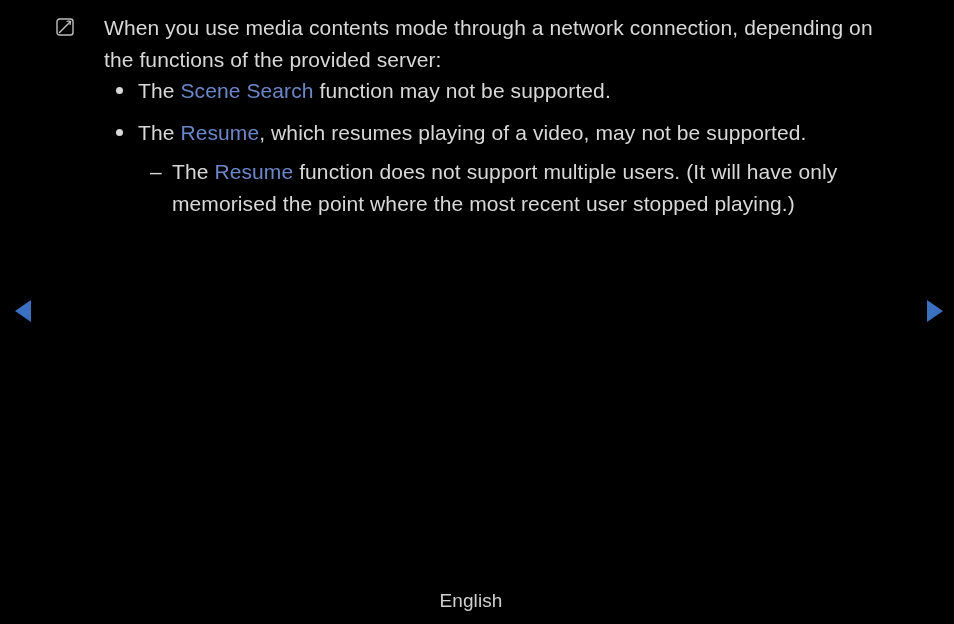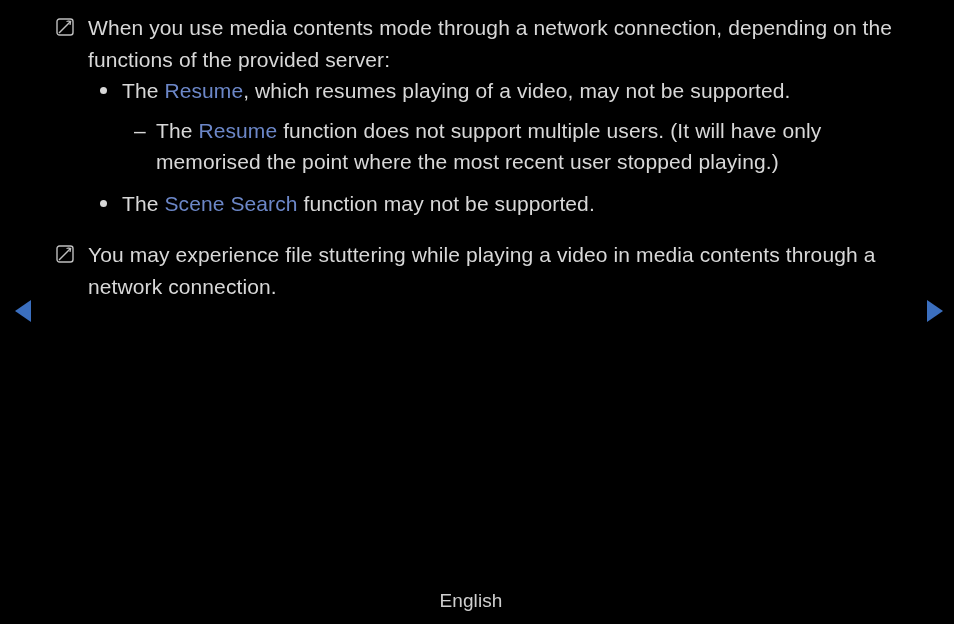--- a/index.html
+++ b/index.html
@@ -17,21 +17,21 @@
   }
   .page {
     position: absolute;
     top: 12px;
     left: 56px;
     right: 48px;
     bottom: 50px;
   }
   .note-block {
     display: flex;
-    gap: 14px;
+    gap: 30px;
     margin-bottom: 10px;
   }
   .note-icon {
     flex: 0 0 auto;
     width: 18px;
     height: 18px;
     margin-top: 6px;
     position: relative;
   }
   .note-icon svg { display:block; }
@@ -124,39 +124,27 @@
     <div class="note-icon">
       <svg viewBox="0 0 18 18" width="18" height="18">
         <rect x="1" y="1" width="16" height="16" rx="2.5" ry="2.5" fill="none" stroke="#bfbfbf" stroke-width="1.4"></rect>
         <line x1="3" y1="15" x2="15" y2="3" stroke="#bfbfbf" stroke-width="1.4"></line>
         <path d="M10.5 3.5 L13 3 L14.5 4.5 L14 7" fill="none" stroke="#bfbfbf" stroke-width="1.2"></path>
       </svg>
     </div>
     <div class="note-text">
       <div>When you use media contents mode through a network connection, depending on the functions of the provided server:</div>
       <ul class="bullets">
+        <li><span><span>The </span><span class="hl">Scene Search</span><span> function may not be supported.</span></span></li>
         <li>
           <span><span>The </span><span class="hl">Resume</span><span>, which resumes playing of a video, may not be supported.</span></span>
           <ul class="dashes">
             <li><span><span>The </span><span class="hl">Resume</span><span> function does not support multiple users. (It will have only memorised the point where the most recent user stopped playing.)</span></span></li>
           </ul>
         </li>
-        <li><span><span>The </span><span class="hl">Scene Search</span><span> function may not be supported.</span></span></li>
       </ul>
     </div>
   </div>
 
-  <div class="note-block">
-    <div class="note-icon">
-      <svg viewBox="0 0 18 18" width="18" height="18">
-        <rect x="1" y="1" width="16" height="16" rx="2.5" ry="2.5" fill="none" stroke="#bfbfbf" stroke-width="1.4"></rect>
-        <line x1="3" y1="15" x2="15" y2="3" stroke="#bfbfbf" stroke-width="1.4"></line>
-        <path d="M10.5 3.5 L13 3 L14.5 4.5 L14 7" fill="none" stroke="#bfbfbf" stroke-width="1.2"></path>
-      </svg>
-    </div>
-    <div class="note-text">
-      <div>You may experience file stuttering while playing a video in media contents through a network connection.</div>
-    </div>
-  </div>
 
 </div>
 
 <div class="footer">English</div>
 
 </body></html>

